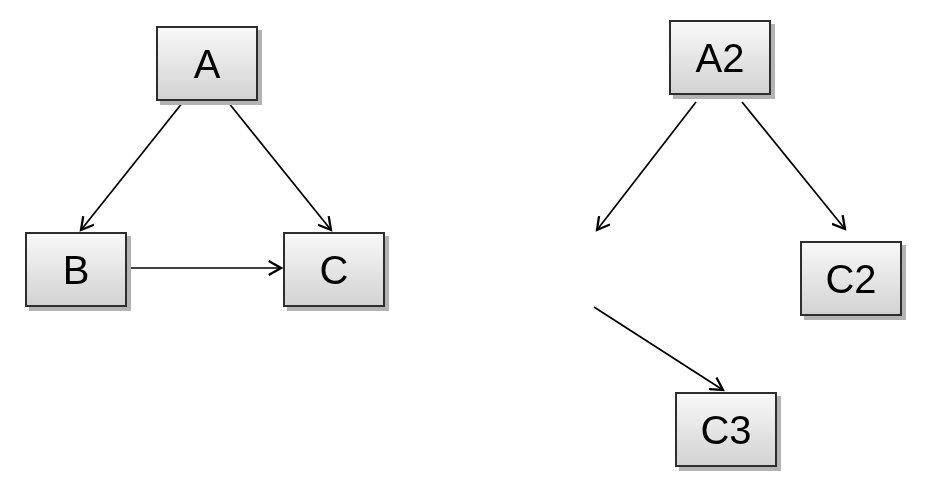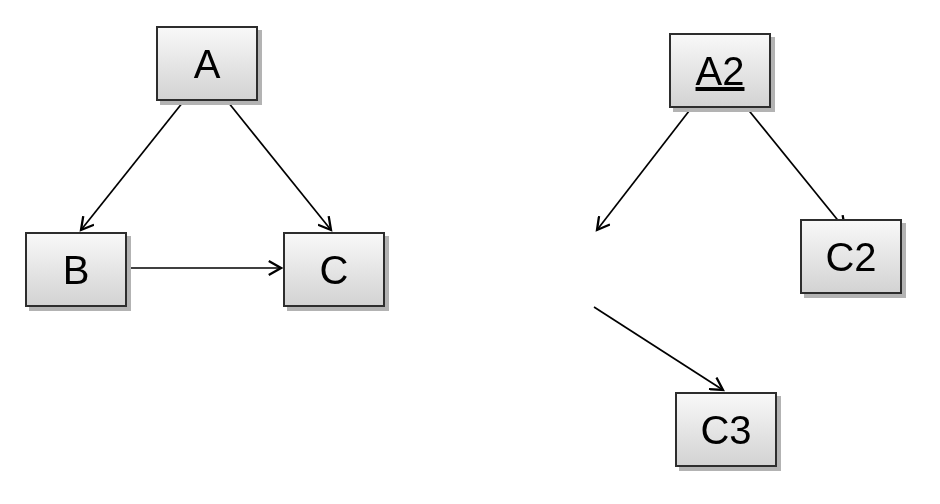--- a/index.html
+++ b/index.html
@@ -49,23 +49,23 @@
   .node-label {
     font-size: 40px;
     line-height: 1;
     color: var(--text-color, #000000);
     user-select: none;
   }
   
   #node-A  { left: 156px; top: 26px;  }
   #node-B  { left: 25px;  top: 232px; }
   #node-C  { left: 283px; top: 232px; }
-  #node-A2 { left: 669px; top: 33px; text-decoration: underline;  }
+  #node-A2 { left: 669px; top: 20px;  }
   #node-B2 { left: 542px; top: 232px; }
-  #node-C2 { left: 800px; top: 219px; }
+  #node-C2 { left: 800px; top: 241px; }
   #node-C3 { left: 675px; top: 392px; align-items: center; }
 </style>
 </head>
 <body>
 
 <div id="canvas">
 
   <svg id="edges-layer" viewBox="0 0 940 504" xmlns="http://www.w3.org/2000/svg" aria-hidden="true">
     <defs>
       <marker id="arrow" viewBox="0 0 10 10" refX="8.5" refY="5" markerWidth="9" markerHeight="9" orient="auto">

